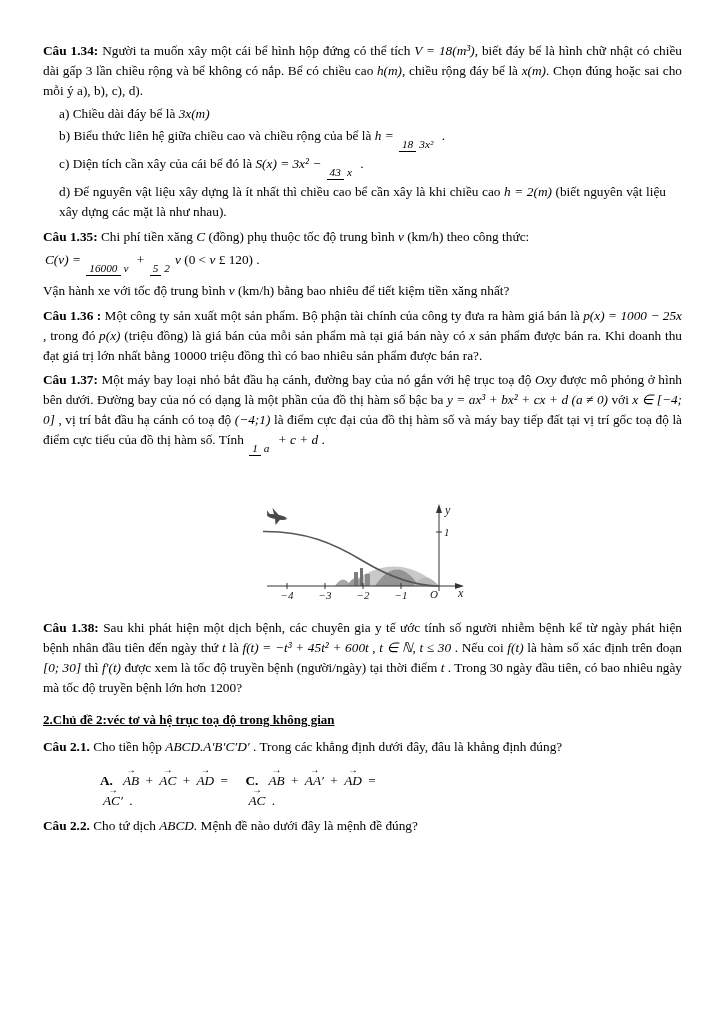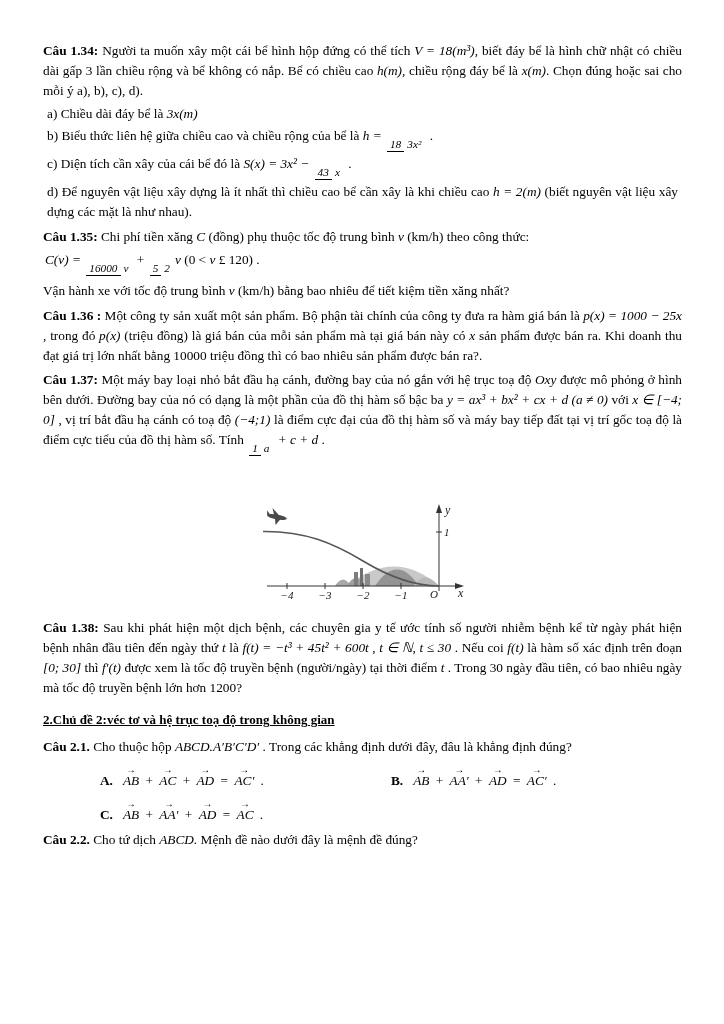--- a/index.html
+++ b/index.html
@@ -1,29 +1,29 @@
 <!DOCTYPE html>
 <html><head>
 <meta charset="utf-8">
 <style>
   html,body{margin:0;padding:0;background:#fff}
   body{width:724px;height:1024px;overflow:hidden}
   .page{box-sizing:border-box;width:724px;height:816px;padding:36px 42px 0 43px;
         font-family:"Liberation Serif",serif;font-size:13.3px;line-height:1.5;color:#000}
   .para{text-align:justify;margin:5px 0 3px}
-  .item{text-align:justify;margin:2px 4px}
+  .item{text-align:justify;margin:2px 16px}
   .formula{margin:0 0 5px 2px}
   .bold{font-weight:bold}
   .math{font-style:italic}
   .frac{display:inline-flex;vertical-align:-0.7em;text-align:center;
         font-style:italic;font-size:0.85em;line-height:1.25;margin:0 2px}
   .frac .num{border-bottom:1px solid #000;padding:0 3px}
   .frac .den{padding:0 3px}
   .heading{font-weight:bold;font-size:13px;text-decoration:underline;margin:14px 0 8px;line-height:1.3}
-  .options{display:grid;grid-template-columns:1fr 1fr;row-gap:7px;padding-left:57px;margin:7px 0 4px}
+  .options{display:grid;grid-template-columns:1fr 1fr 1fr 1fr;row-gap:7px;padding-left:57px;margin:7px 0 4px}
   .option{padding-top:7px}
   .opt-label{margin-right:7px}
   .vec{font-style:italic;display:inline-block;position:relative;margin:0 2px;padding:0 1px}
   .vec::before{content:"\2192";position:absolute;top:-0.82em;left:50%;transform:translateX(-50%);
                font-size:0.72em;font-style:normal}
   .figure-wrap{display:flex;justify-content:center;margin:5px 0 7px}
   .fig-label{font-family:"Liberation Serif",serif;font-style:italic;font-size:12px;fill:#1a1a1a}
   .fig-tick{font-family:"Liberation Serif",serif;font-style:italic;font-size:11px;fill:#1a1a1a}
   .anchor-mid{text-anchor:middle}
 </style>
@@ -93,20 +93,19 @@
       <text x="189" y="75" class="fig-tick">1</text>
       <text x="32" y="138" class="fig-tick anchor-mid">−4</text>
       <text x="70" y="138" class="fig-tick anchor-mid">−3</text>
       <text x="108" y="138" class="fig-tick anchor-mid">−2</text>
       <text x="146" y="138" class="fig-tick anchor-mid">−1</text>
       <text x="175" y="137" class="fig-tick">O</text>
     </svg>
   </div>
     <div class="para"><span class="bold">Câu 1.38:</span><span> Sau khi phát hiện một dịch bệnh, các chuyên gia y tế ước tính số người nhiễm bệnh kể từ ngày phát hiện bệnh nhân đầu tiên đến ngày thứ </span><span class="math">t</span><span> là </span><span class="math">f(t) = −t³ + 45t² + 600t</span><span> , </span><span class="math">t ∈ ℕ</span><span>, </span><span class="math">t ≤ 30</span><span> . Nếu coi </span><span class="math">f(t)</span><span> là hàm số xác định trên đoạn </span><span class="math">[0; 30]</span><span> thì </span><span class="math">f′(t)</span><span> được xem là tốc độ truyền bệnh (người/ngày) tại thời điểm </span><span class="math">t</span><span> . Trong 30 ngày đầu tiên, có bao nhiêu ngày mà tốc độ truyền bệnh lớn hơn 1200?</span></div>
     <div class="heading">2.Chủ đề 2:véc tơ và hệ trục toạ độ trong không gian</div>
-    <div class="para"><span class="bold">Câu 2.1.</span><span> Cho thuộc hộp </span><span class="math">ABCD.A′B′C′D′</span><span> . Trong các khẳng định dưới đây, đâu là khẳng định đúng?</span></div>
+    <div class="para"><span class="bold">Câu 2.1.</span><span> Cho tiền hộp </span><span class="math">ABCD.A′B′C′D′</span><span> . Trong các khẳng định dưới đây, đâu là khẳng định đúng?</span></div>
     <div class="options">
       <div class="option"><span class="bold opt-label">A.</span><span class="vec">AB</span><span> + </span><span class="vec">AC</span><span> + </span><span class="vec">AD</span><span> = </span><span class="vec">AC′</span><span> .</span></div>
-      <div class="option"><span class="bold opt-label">B.</span><span class="vec">AB</span><span> + </span><span class="vec">AA′</span><span> + </span><span class="vec">AD</span><span> = </span><span class="vec">AC′</span><span> .</span></div>
       <div class="option"><span class="bold opt-label">C.</span><span class="vec">AB</span><span> + </span><span class="vec">AA′</span><span> + </span><span class="vec">AD</span><span> = </span><span class="vec">AC</span><span> .</span></div>
     </div>
     <div class="para"><span class="bold">Câu 2.2.</span><span> Cho tứ dịch </span><span class="math">ABCD.</span><span> Mệnh đề nào dưới đây là mệnh đề đúng?</span></div>
   </div>
 
 </body></html>

